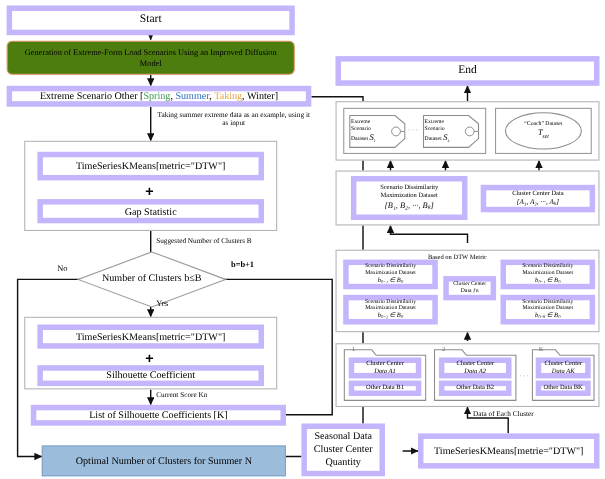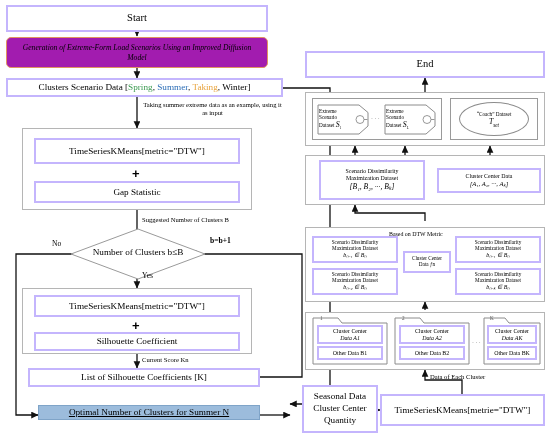--- a/index.html
+++ b/index.html
@@ -8,35 +8,35 @@
     background:#ffffff;
     font-family:"Liberation Serif", serif;
     color:#000;
     overflow:hidden;
     position:relative;
   }
   #canvas{position:absolute;left:0;top:0;width:550px;height:435px;}
   .box{
     position:absolute;
     box-sizing:border-box;
-    border:2px solid #c4b5fd;
+    border:5px solid #c4b5fd;
     background:#fff;
     display:flex;
     align-items:center;
     justify-content:center;
     text-align:center;
     line-height:1.15;
   }
   .grp{
     position:absolute;
     box-sizing:border-box;
     border:1px solid #b5b5b5;
     background:#fff;
   }
-  .orange{background:#a21caf;border:1px solid #E09460;border-radius:5px;font-style:italic;}
+  .orange{background:#4d7c0f;border:1px solid #E09460;border-radius:5px;}
   .blue{background:#9CBCDC;border:1px solid #7FA4C8;}
   .lbl{
     position:absolute;
     font-size:7.2px;
     line-height:1.15;
     color:#000;
     white-space:nowrap;
   }
   .lbl.wrap{white-space:normal;text-align:center;}
   svg.ov{position:absolute;left:0;top:0;width:550px;height:435px;pointer-events:none;}
@@ -154,21 +154,21 @@
   <div class="box t13" style="left:6px;top:5px;width:262px;height:27px;">
     <span>Start</span>
   </div>
 
   <div class="box orange t9" style="left:6px;top:37px;width:262px;height:31px;padding:0 6px;">
     <span style="line-height:1.25;">Generation of Extreme-Form Load Scenarios Using an Improved Diffusion Model</span>
   </div>
 
   <div class="box t11" style="left:6px;top:78px;width:277px;height:19px;">
     <span>
-      <span>Clusters Scenario Data [</span><span class="spring">Spring</span><span>, </span><span class="summer">Summer</span><span>, </span><span class="autumn">Taking</span><span>, </span><span class="winter">Winter</span><span>]</span>
+      <span>Extreme Scenario Other [</span><span class="spring">Spring</span><span>, </span><span class="summer">Summer</span><span>, </span><span class="autumn">Taking</span><span>, </span><span class="winter">Winter</span><span>]</span>
     </span>
   </div>
 
   <div class="lbl wrap t8" style="left:140px;top:101px;width:145px;">Taking summer extreme data as an example, using it as input</div>
 
   <div class="grp" style="left:22px;top:128px;width:230px;height:82px;"></div>
   <div class="box t11" style="left:34px;top:138px;width:206px;height:26px;">
     <span>TimeSeriesKMeans[metric="DTW"]</span>
   </div>
   <div class="plus" style="left:132px;top:167px;">+</div>
@@ -196,25 +196,25 @@
   <div class="box t11" style="left:34px;top:332px;width:206px;height:19px;">
     <span>Silhouette Coefficient</span>
   </div>
 
   <div class="lbl t8" style="left:142px;top:356px;">Current Score Kn</div>
 
   <div class="box t11" style="left:28px;top:368px;width:232px;height:19px;">
     <span>List of Silhouette Coefficients [K]</span>
   </div>
 
-  <div class="box blue t11" style="left:38px;top:405px;width:222px;height:15px;text-decoration:underline;">
+  <div class="box blue t11" style="left:38px;top:405px;width:222px;height:28px;">
     <span>Optimal Number of Clusters for Summer N</span>
   </div>
 
-  <div class="box t11" style="left:302px;top:385px;width:76px;height:48px;padding:0 2px;">
+  <div class="box t11" style="left:274px;top:385px;width:76px;height:48px;padding:0 2px;">
     <span style="line-height:1.3;">Seasonal Data Cluster Center Quantity</span>
   </div>
 
   <div class="box t13" style="left:305px;top:51px;width:240px;height:27px;">
     <span>End</span>
   </div>
 
   <div class="grp" style="left:305px;top:92px;width:240px;height:54px;"></div>
 
   <div class="dsetbox" style="left:312px;top:98px;width:130px;height:42px;"></div>

